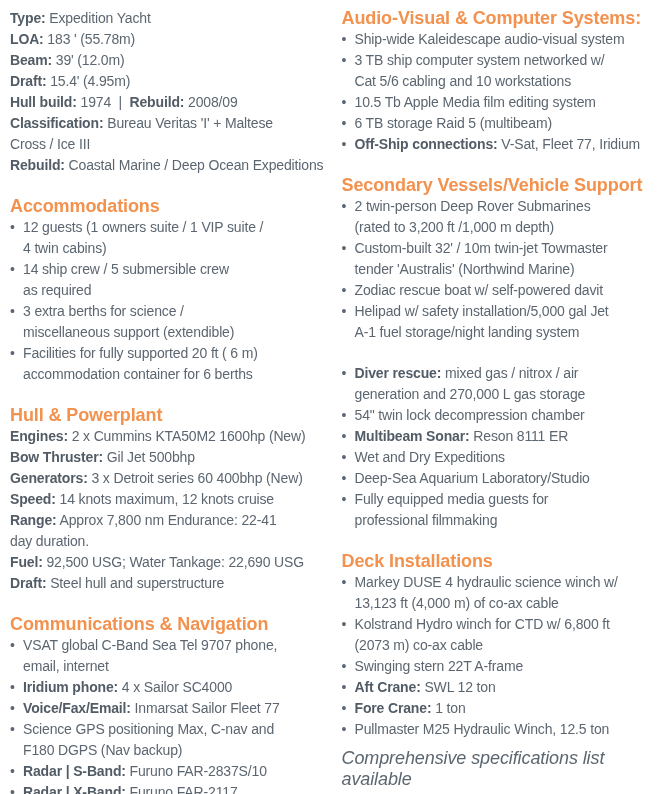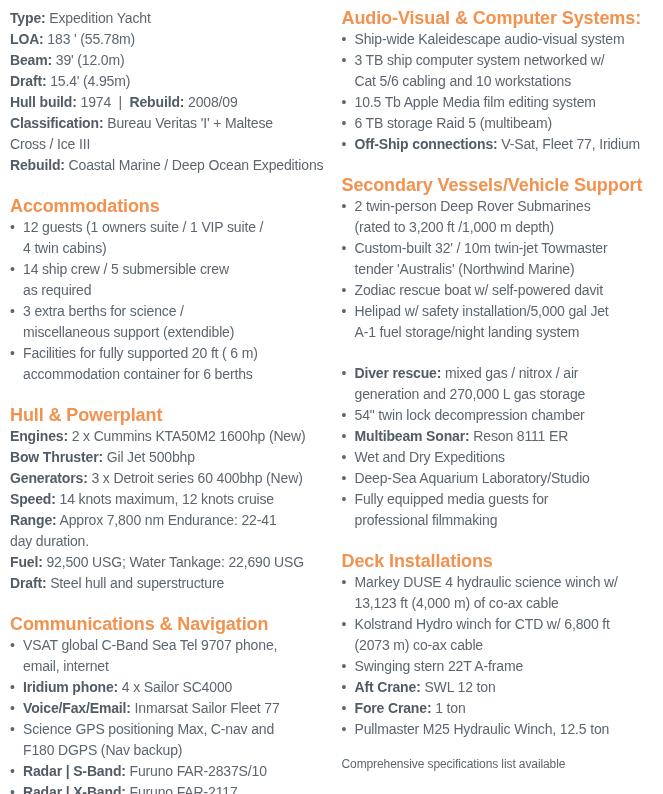--- a/index.html
+++ b/index.html
@@ -30,22 +30,23 @@
   .item{
     font-size:14px;line-height:21px;
     color:var(--text);
     letter-spacing:-0.15px;
   }
   .item .txt{white-space:pre-line;min-width:0;}
   .item.bullet{display:flex;}
   .item.bullet .dot{flex:0 0 13px;width:13px;}
   .item b{font-weight:700;color:#525c66;}
   .footer-note{
-    margin-top:14px;
-    font-size:12px;line-height:21px;
+    margin-top:8px;
+    font-size:18px;line-height:21px;
+    font-style:italic;
     color:var(--text);
     letter-spacing:-0.1px;
   }
 </style>
 </head>
 <body>
 
 <div class="page">
   <div class="col">
     <div id="left-sections">

